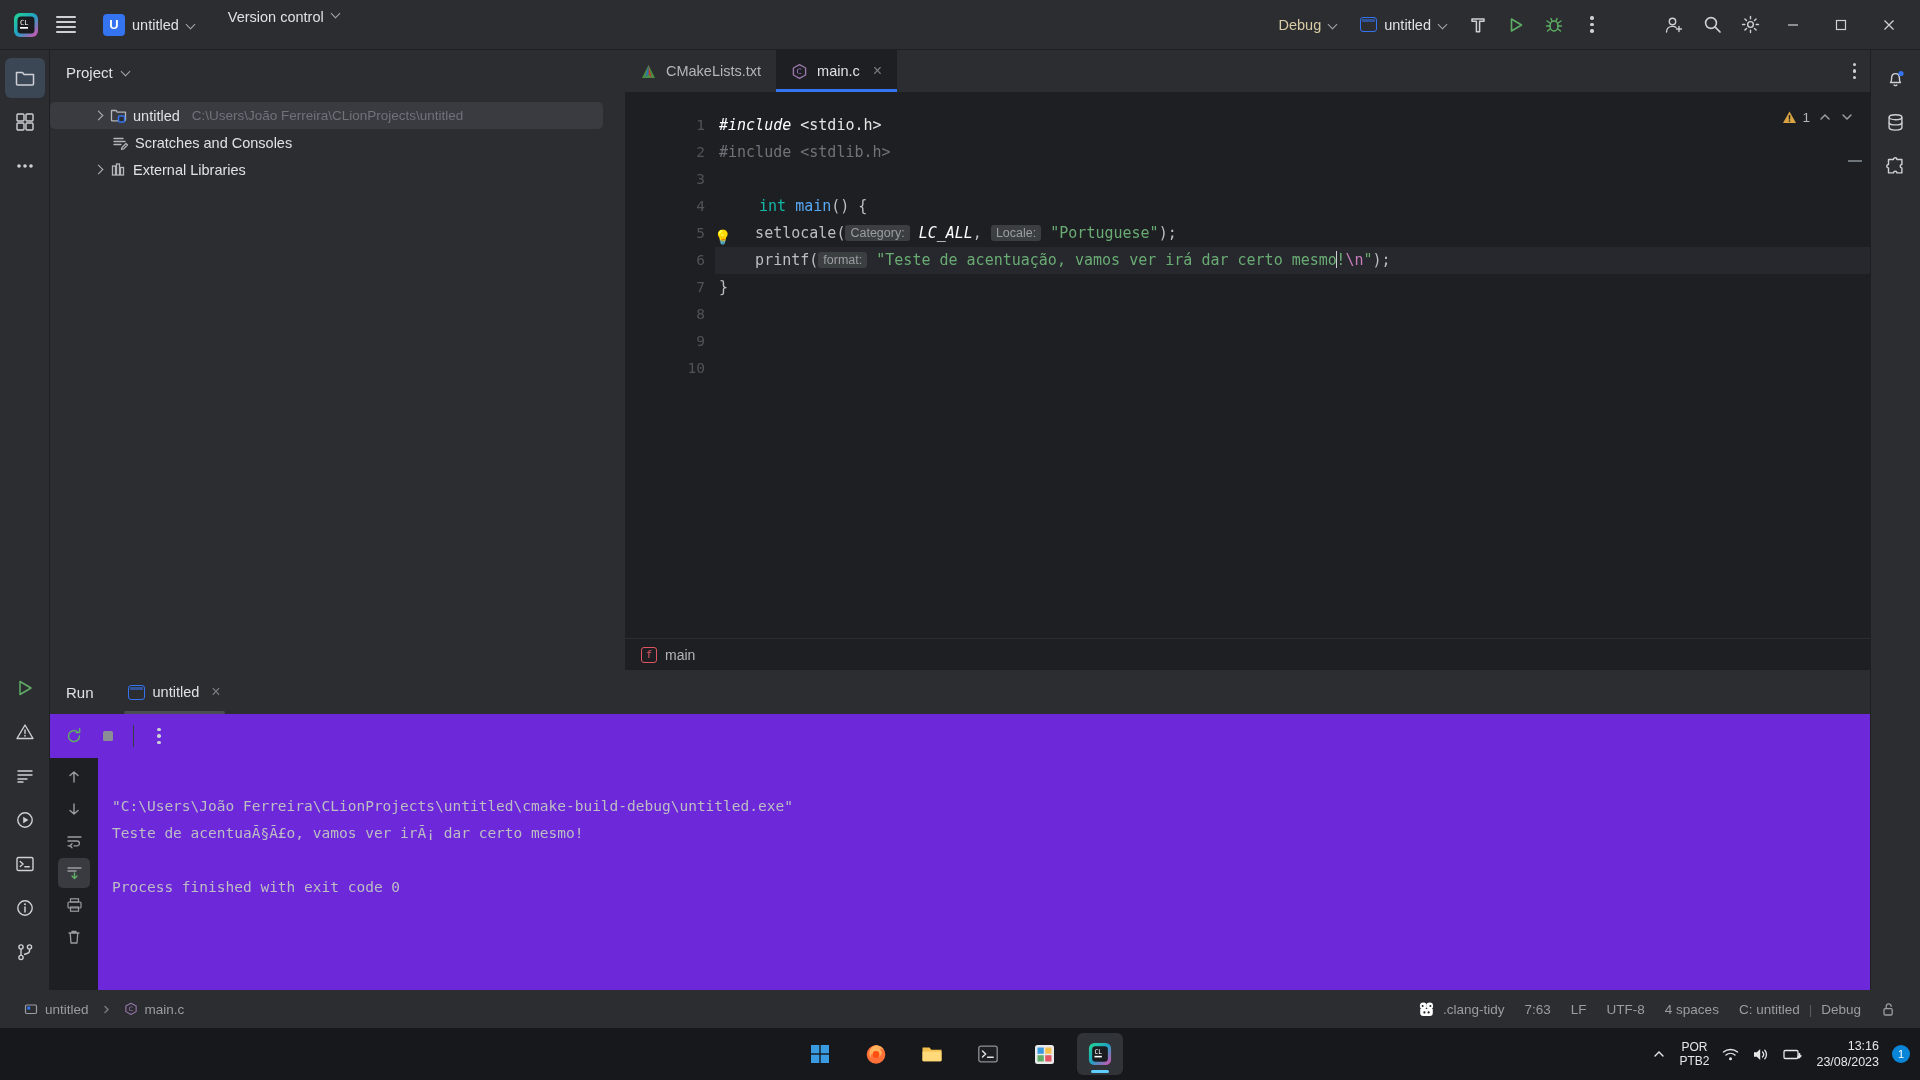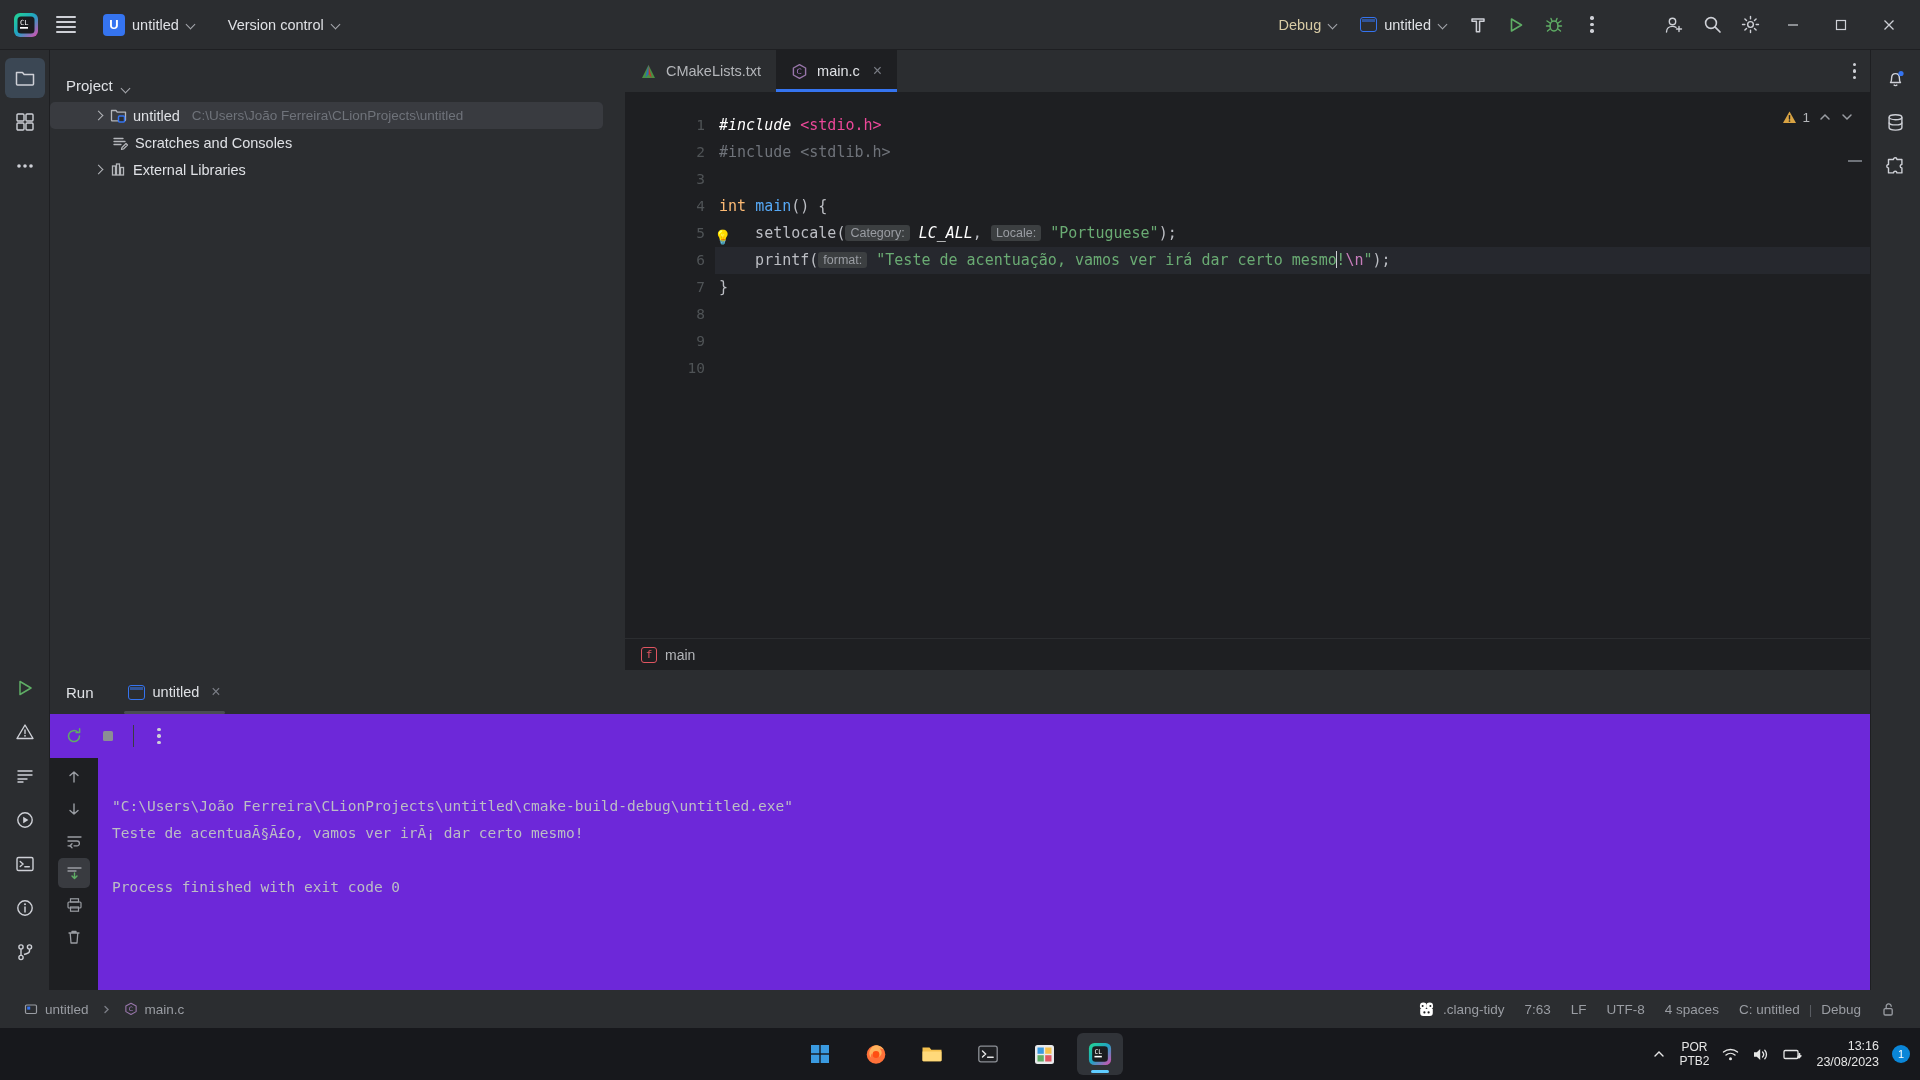--- a/index.html
+++ b/index.html
@@ -36,21 +36,21 @@
     color:#fff; font-size:13px; font-weight:bold;
     display:flex; align-items:center; justify-content:center;
   }
   .tb-text { font-size:14.5px; color:#dfe1e5; white-space:nowrap; }
   .chev { width:10px; height:10px; position:relative; flex:0 0 10px; }
   .chev::after {
     content:''; position:absolute; left:1px; top:1px; width:6px; height:6px;
     border-right:1.6px solid #a6a8ad; border-bottom:1.6px solid #a6a8ad;
     transform:rotate(45deg);
   }
-  .vcs-chip { display:flex; align-items:center; gap:7px; height:32px; padding:0 9px; border-radius:6px; margin-left:10px; }
+  .vcs-chip { display:flex; align-items:flex-start; gap:7px; height:32px; padding:0 9px; border-radius:6px; margin-left:10px; }
   .cfg-chip { display:flex; align-items:center; gap:7px; height:32px; padding:0 10px; border-radius:6px; }
   .debug-label { color:#d8cba5; font-size:14.5px; }
   .runcfg-icon {
     width:17px; height:15px; border:1.7px solid #3574f0; border-radius:3px;
     position:relative; flex:0 0 17px;
   }
   .runcfg-icon::before {
     content:''; position:absolute; top:1px; left:1px; right:1px; height:3px;
     background:#3574f0; opacity:.55;
   }
@@ -80,21 +80,21 @@
     display:flex; flex-direction:column; align-items:center;
     padding-top:8px; gap:4px; border-left:1px solid #1e1f22;
   }
 
   
   .center { flex:1 1 auto; display:flex; flex-direction:column; min-width:0; }
   .upper { flex:0 0 620px; display:flex; min-height:0; }
 
   
   .projpanel { width:575px; flex:0 0 575px; background:#2b2d30; display:flex; flex-direction:column; }
-  .projhead { height:44px; display:flex; align-items:flex-end; padding:0 16px; gap:8px; }
+  .projhead { height:44px; display:flex; align-items:center; padding:0 16px; gap:8px; }
   .projhead-title { font-size:15px; color:#dfe1e5; font-weight:400; }
   .tree { padding-top:8px; font-size:14.5px; }
   .tnode { display:flex; align-items:center; height:27px; padding-left:60px; gap:6px; white-space:nowrap; }
   .tnode.sel { background:#393b40; margin-right:22px; border-radius:5px; }
   .arrow { width:12px; height:12px; position:relative; flex:0 0 12px; margin-left:-18px; }
   .arrow::after {
     content:''; position:absolute; left:3px; top:2px; width:6px; height:6px;
     border-right:1.6px solid #b4b6ba; border-top:1.6px solid #b4b6ba;
     transform:rotate(45deg);
   }
@@ -127,25 +127,25 @@
     position:absolute; right:-18px; top:6px; width:0; height:0;
     border-left:9px solid transparent; border-top:7px solid transparent;
     border-bottom:7px solid transparent;
   }
   .codecol {
     flex:1 1 auto; padding-top:12px; position:relative; min-width:0;
     font-family:"DejaVu Sans Mono", monospace; font-size:15px;
   }
   .cline { height:27px; line-height:27px; white-space:pre; padding-left:4px; position:relative; }
   .cline.cur { background:#26282e; }
-  .kw { color:#fdba74; }
+  .kw { color:#14b8a6;margin-left:40px; }
   .fn { color:#56a8f5; }
   .str { color:#6aab73; }
   .dir { color:#ffffff;font-style:italic; }
-  .hdr { color:#ec4899; }
+  .hdr { color:#e5e5e5; }
   .dim { color:#6f737a; }
   .num { color:#2aacb8; }
   .cst { color:#c77dbb; }
   .plain { color:#bcbec4; }
   .hint {
     background:#3c3f41; color:#9a9da3; border-radius:3px;
     padding:1px 5px; font-size:12.5px; font-family:"Liberation Sans",sans-serif;
     vertical-align:1px;
   }
   .caret { display:inline-block; width:1.5px; height:17px; background:#cdd0d4; vertical-align:-3px; margin:0 -1px; }

